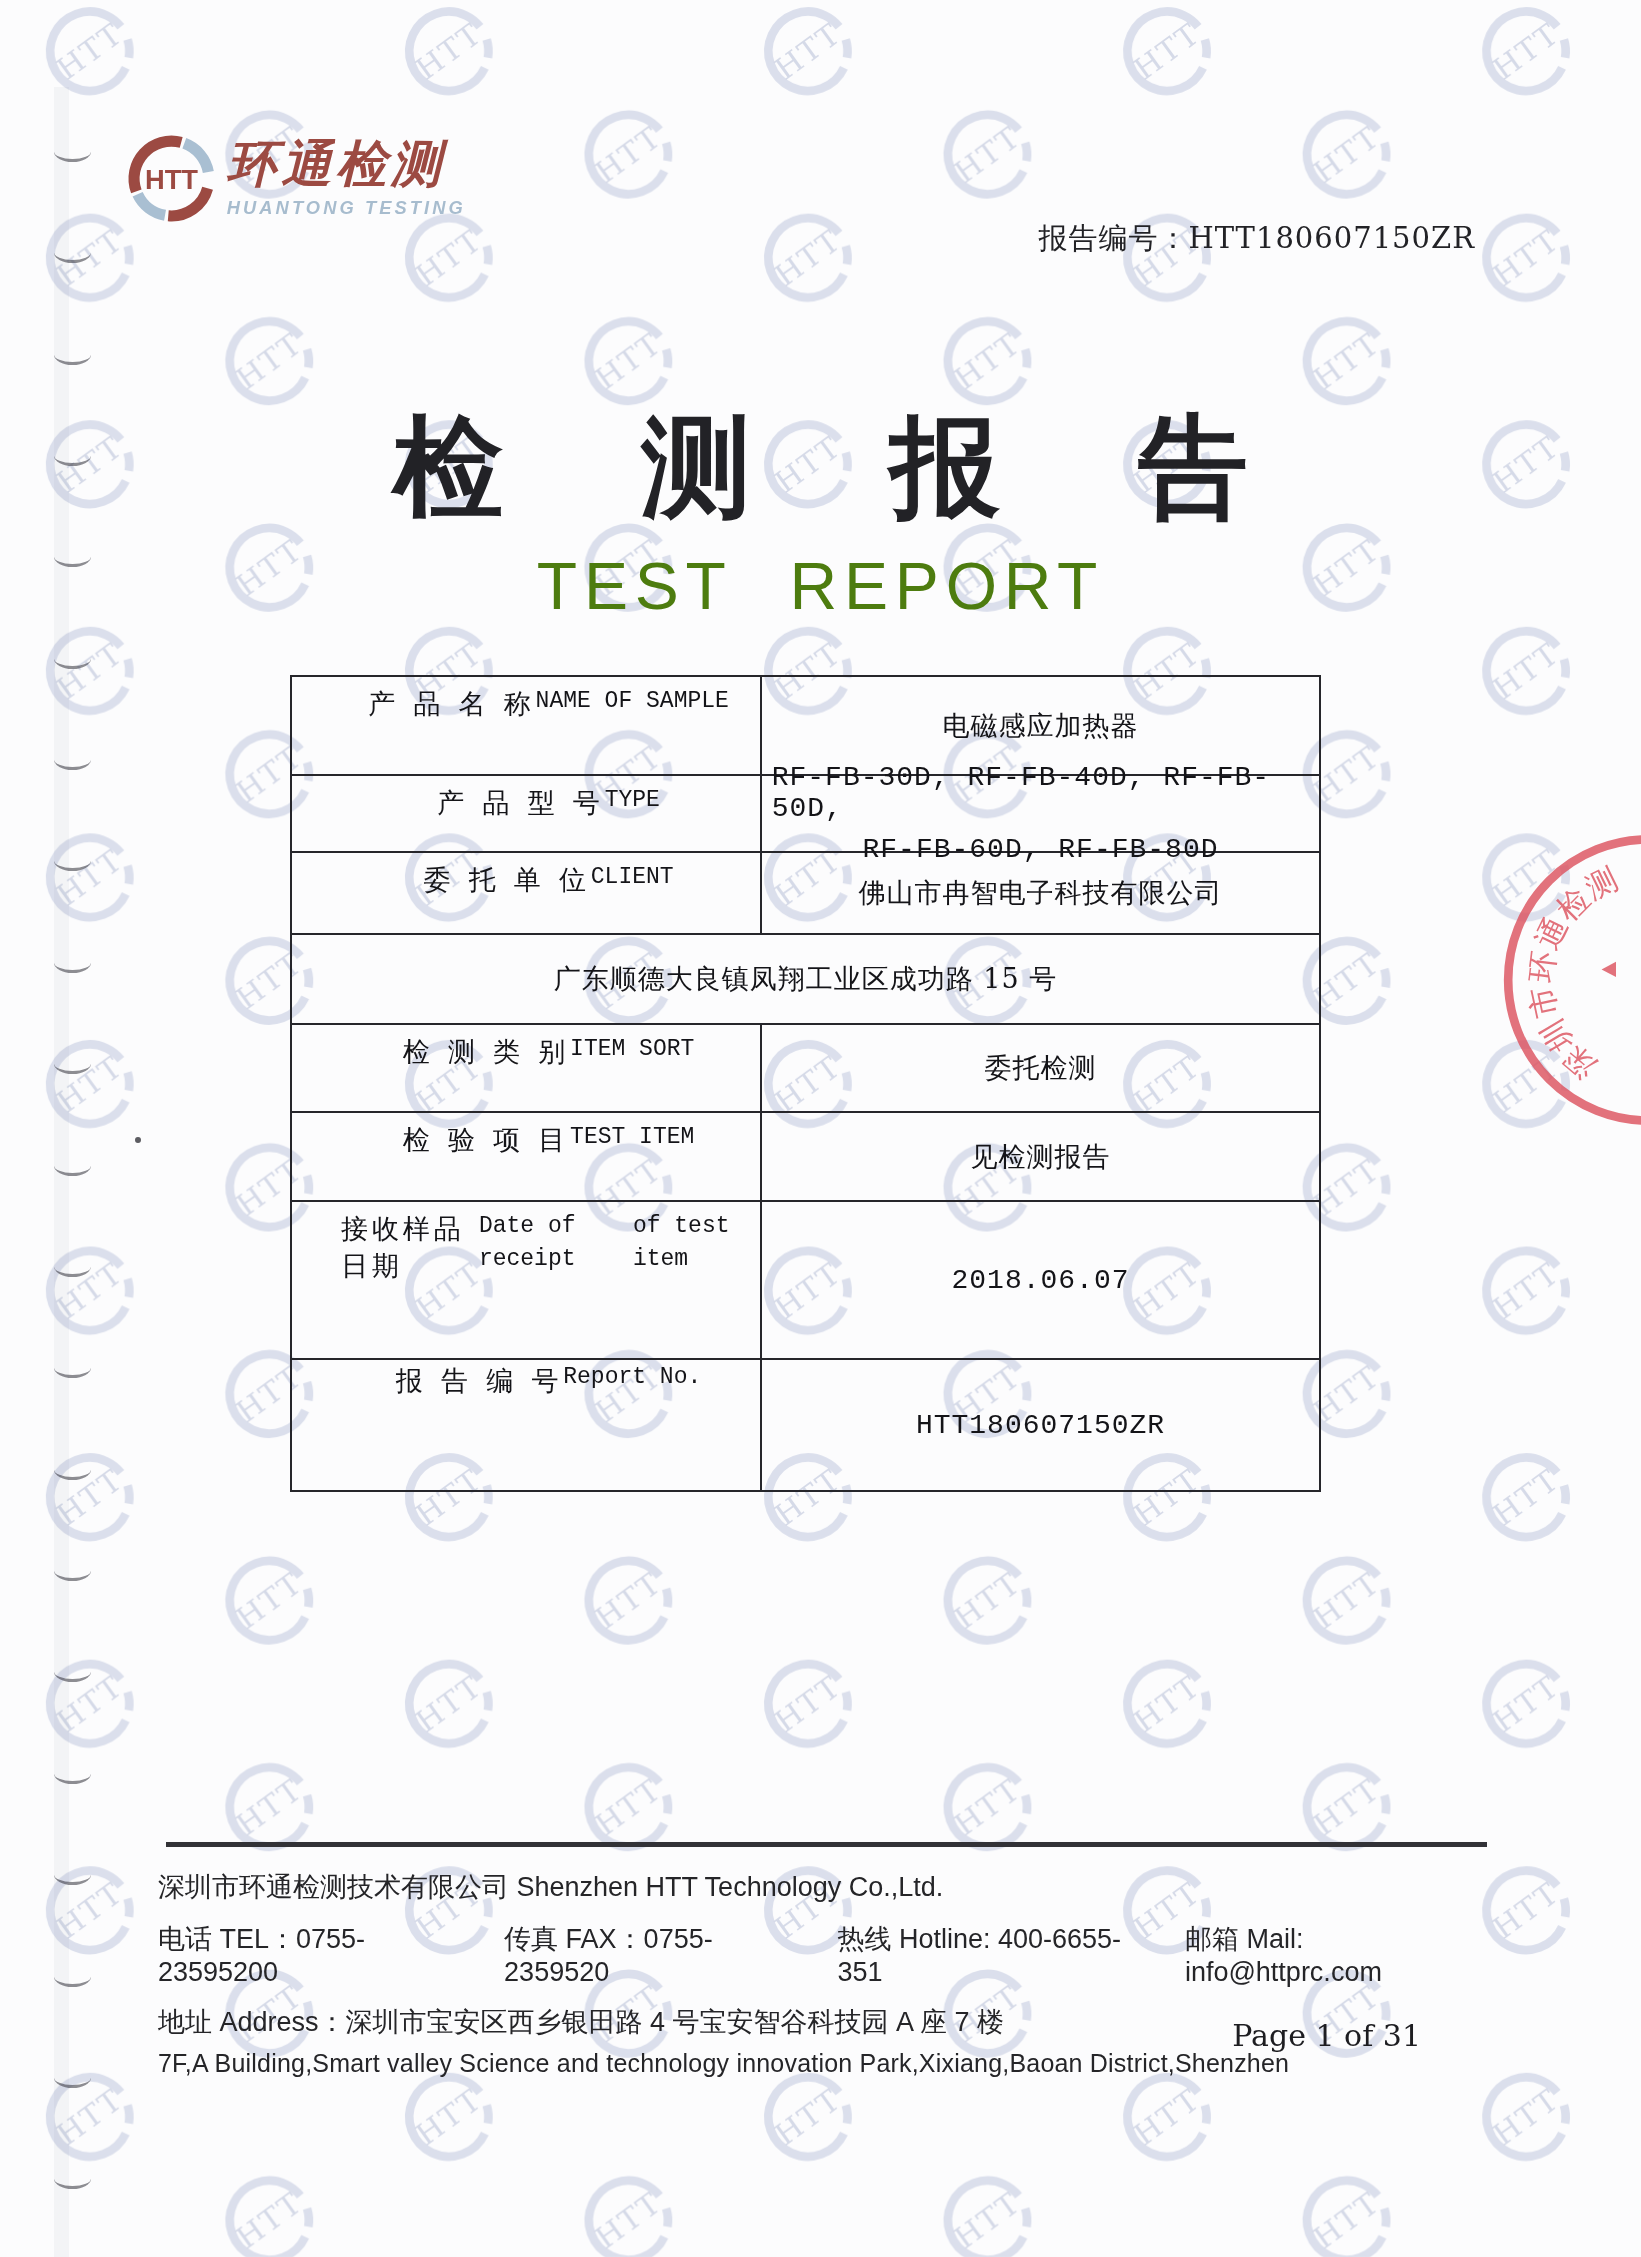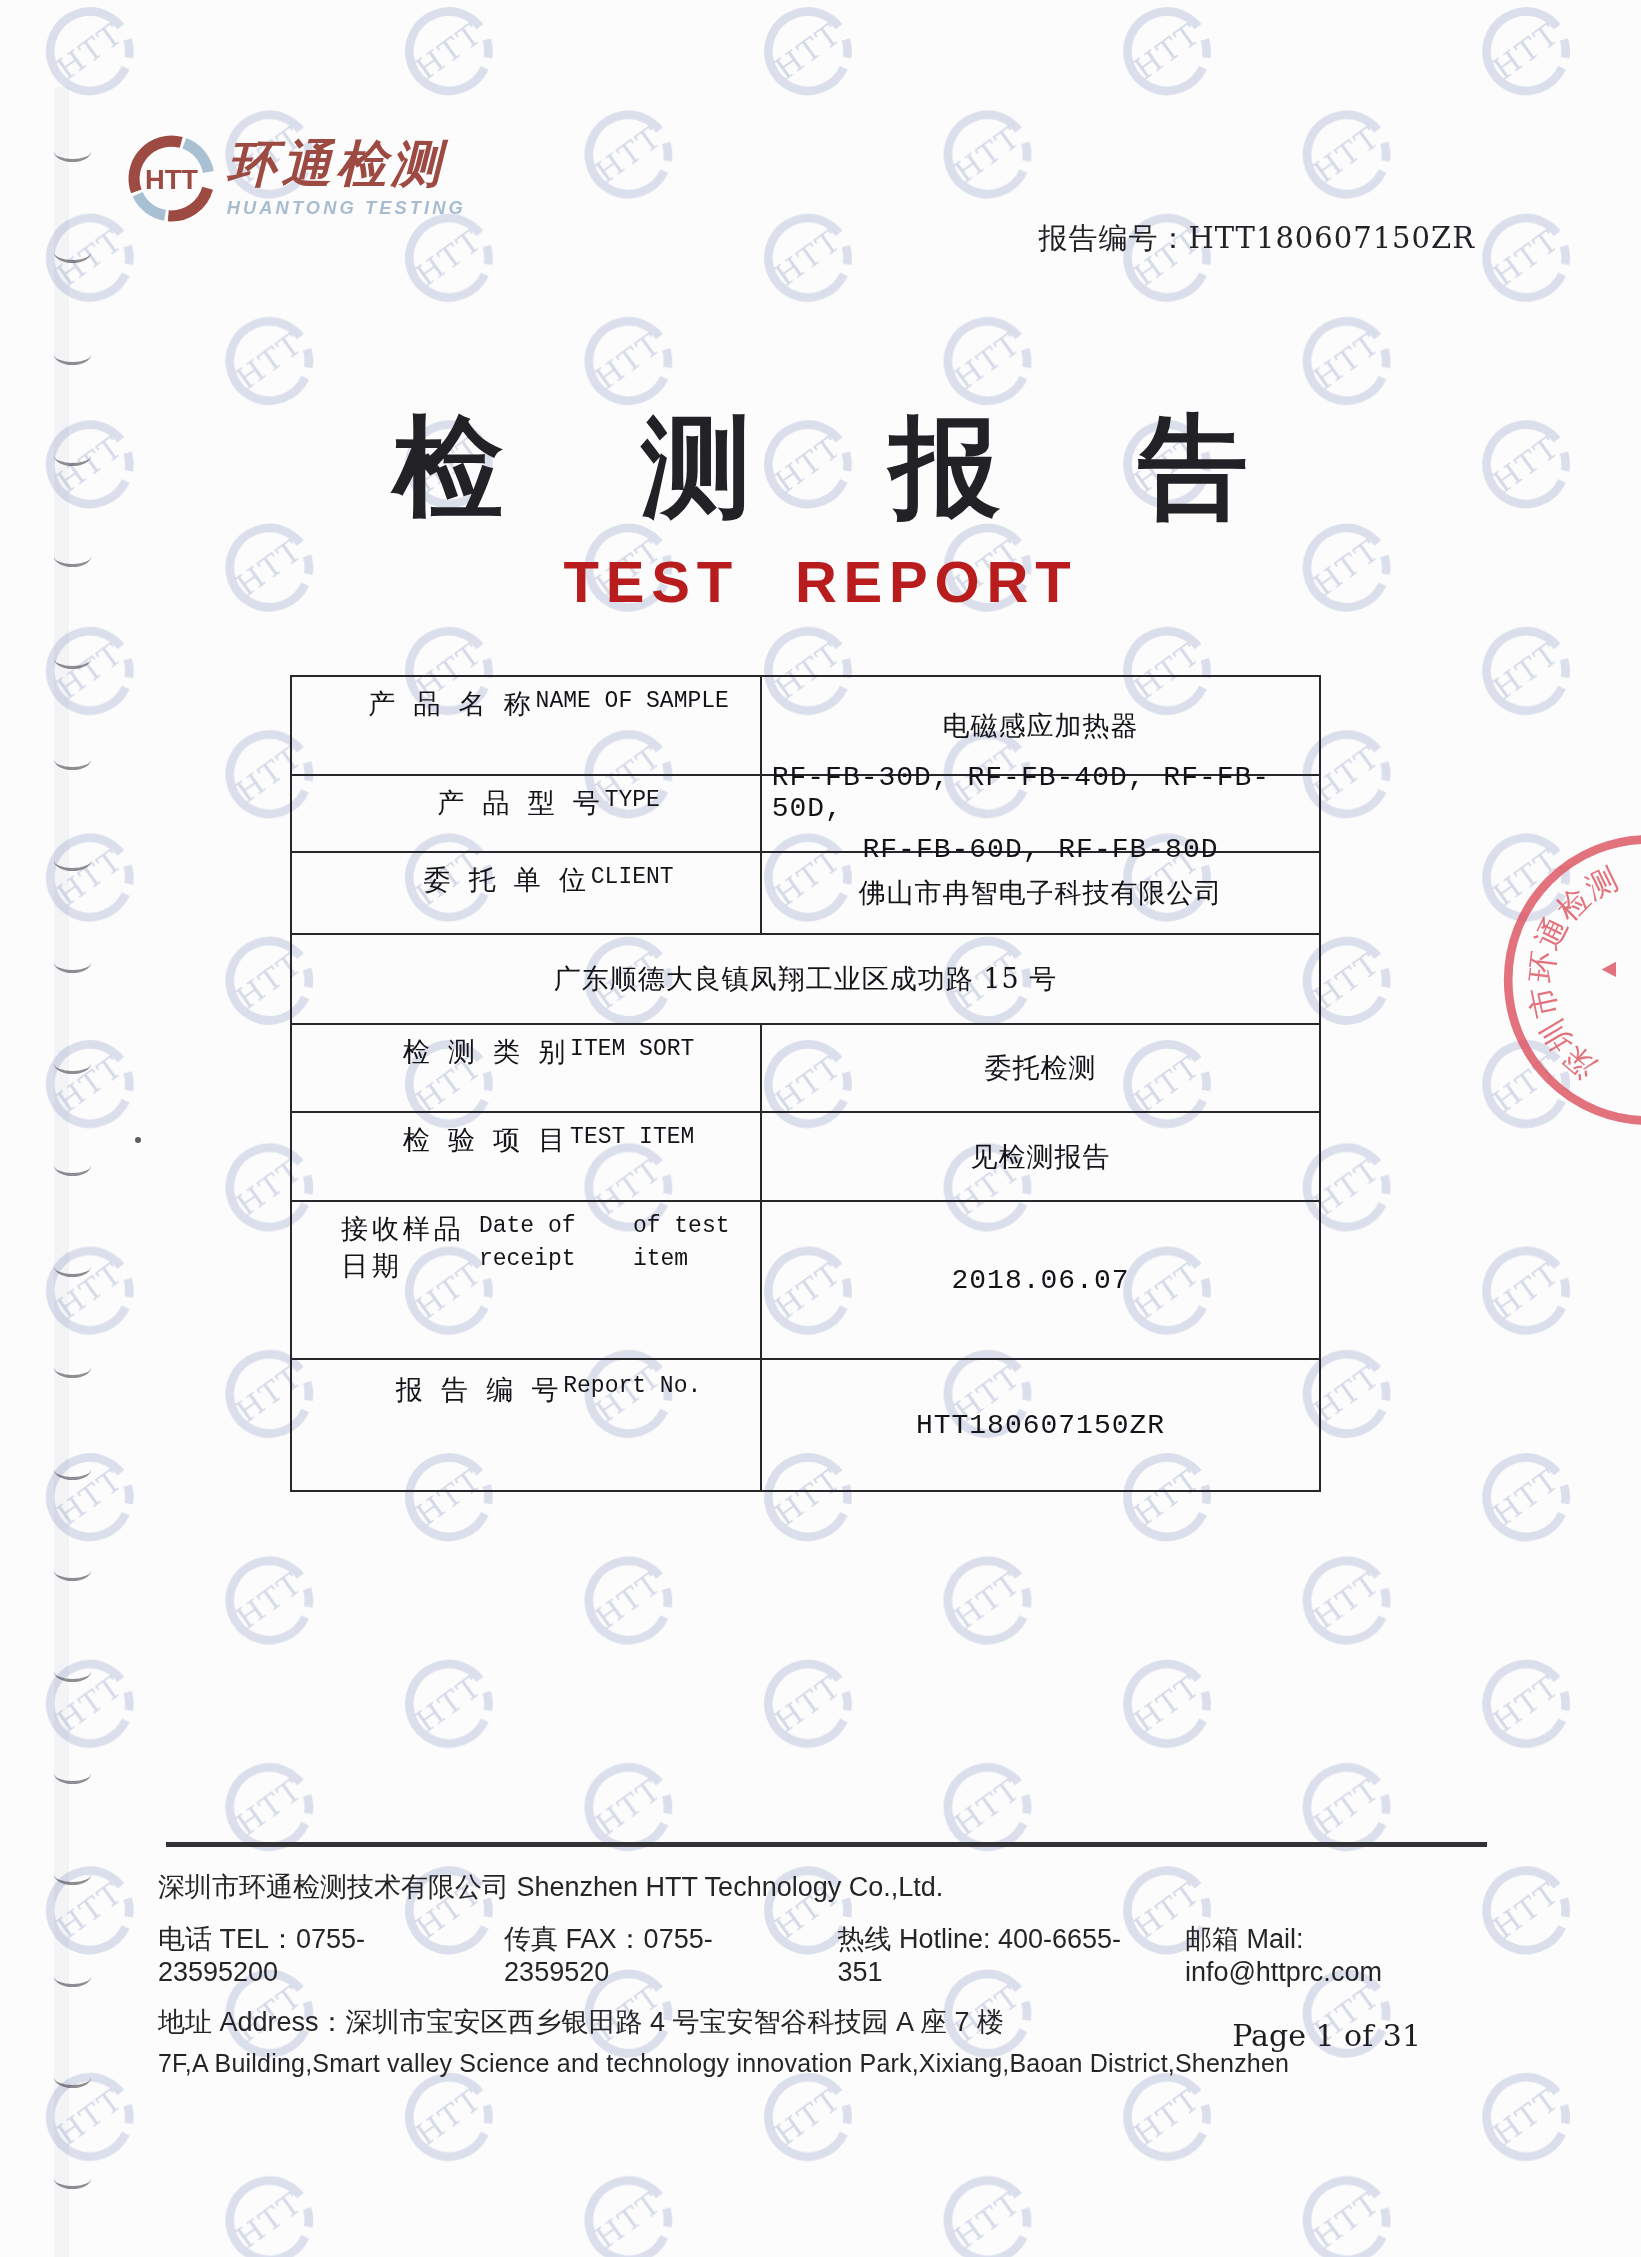--- a/index.html
+++ b/index.html
@@ -25,22 +25,22 @@
              font-weight:600; font-family:"DejaVu Serif", serif; }
   .logo-en { font-size:18.3px; letter-spacing:3.1px; color:#a7bcce; margin-top:8.7px;
              font-family:"Liberation Sans", sans-serif; font-weight:700; }
   .report-no { position:absolute; top:219px; right:166px; font-size:29px;
                letter-spacing:1px; color:#222226; }
   
   .title-cn { position:absolute; left:0; top:394px; width:1641px; text-align:center;
               font-size:110px; font-weight:800; letter-spacing:50px; padding-left:50px;
               box-sizing:border-box; color:#222226; }
   .title-en { position:absolute; left:0; top:548px; width:1641px; text-align:center;
-              font-size:58px; font-weight:700; letter-spacing:6.8px; word-spacing:33px;
-              font-family:"Liberation Sans", sans-serif; color:#b91c1c; }
+              font-size:66px; font-weight:400; letter-spacing:6.8px; word-spacing:33px;
+              font-family:"Liberation Sans", sans-serif; color:#4d7c0f; }
   
   .report-table { position:absolute; left:290px; top:675px; width:1031px; height:817px;
                   border:2.9px solid #26262b; box-sizing:border-box; display:flex;
                   flex-direction:column; }
   .t-row { display:flex; border-bottom:2.9px solid #26262b; box-sizing:border-box; flex:0 0 auto; }
   .t-row:last-child { border-bottom:none; flex:1 1 auto; }
   .t-label { width:446px; flex:0 0 446px; border-right:2.9px solid #26262b;
              box-sizing:border-box; padding:7.7px 3.9px 3.9px 25px;
              display:flex; flex-direction:row; justify-content:center;margin-left:24px; }
   .lab-cn { font-size:27px; letter-spacing:4.8px; line-height:1.4; color:#141418; }
@@ -183,21 +183,21 @@
       <div class="t-label">
         <div class="lab-cn" style="letter-spacing:3.9px">接收样品日期</div>
         <div class="lab-en">Date of receipt</div>
         <div class="lab-en">of test item</div>
       </div>
       <div class="t-value">
         <div class="val mono">2018.06.07</div>
       </div>
     </div>
     <div class="t-row" style="height:80px">
-      <div class="t-label" style="padding-top:12px;padding-bottom:3.9px">
+      <div class="t-label" style="padding-top:3px;padding-bottom:3.9px">
         <div class="lab-cn" style="line-height:1.3">报 告 编 号</div>
         <div class="lab-en" style="line-height:1.3">Report No.</div>
       </div>
       <div class="t-value">
         <div class="val mono">HTT180607150ZR</div>
       </div>
     </div>
   </div>
 
   <div class="footer-rule"></div>

